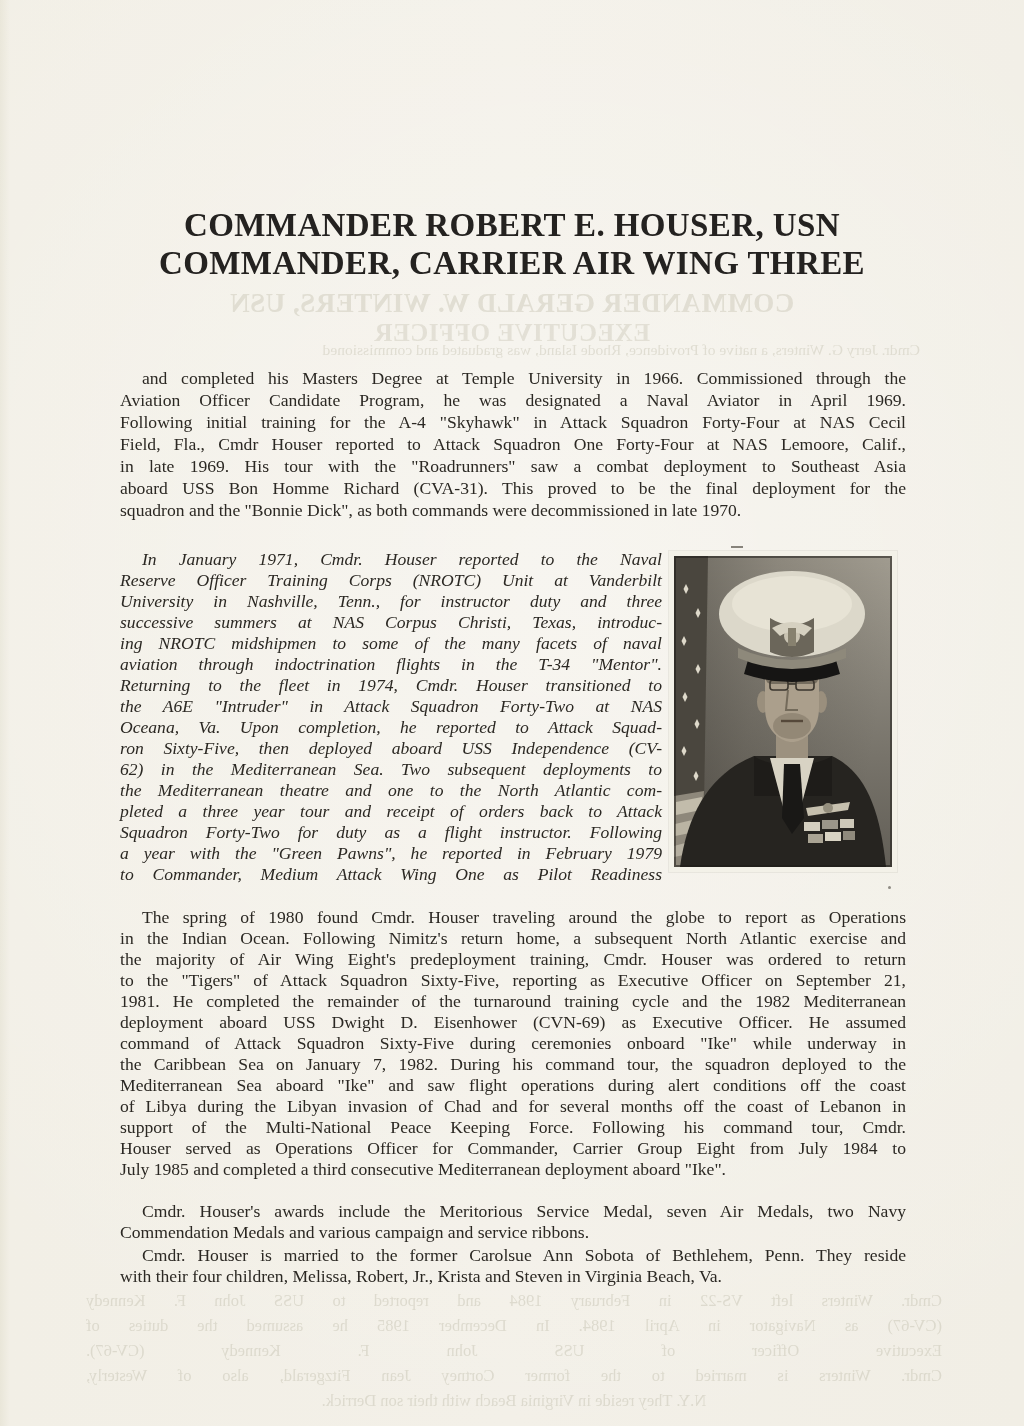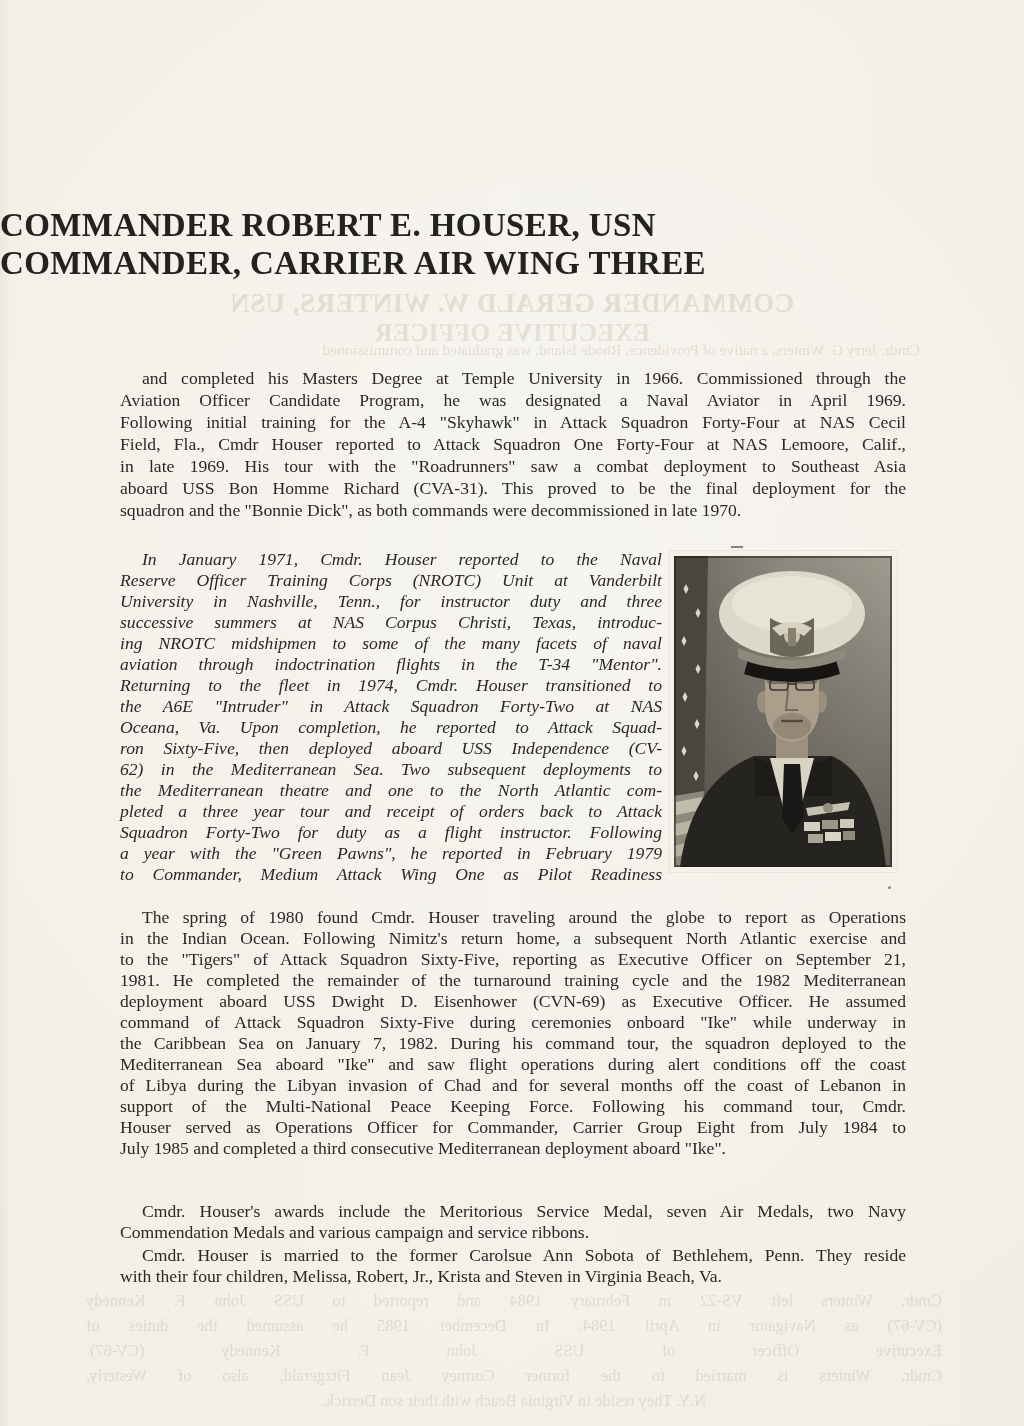--- a/index.html
+++ b/index.html
@@ -10,20 +10,21 @@
     margin:0 auto;
     background:
       radial-gradient(ellipse 120% 90% at 55% 40%, rgba(255,255,255,0.35), rgba(255,255,255,0) 70%),
       linear-gradient(90deg, #e9e6d9 0px, #f2efe6 10px, #f3f0e8 50%, #f1eee5 100%);
     font-family:"Liberation Serif","DejaVu Serif",serif;
     color:#2b2823;
     overflow:hidden;
   }
   .title {
     position:absolute; top:206px; left:0; width:100%;
+    text-align:center;
     font-weight:bold; font-size:33px; line-height:38px;
     letter-spacing:0.4px; color:#242220;
   }
   
   .ghost { position:absolute; transform:scaleX(-1); color:#cfccbd; pointer-events:none; }
   .ghost-title { top:288px; left:0; width:100%; text-align:center; font-weight:bold; }
   .ghost-title .gt1 { font-size:27px; line-height:30px; letter-spacing:0.5px; opacity:0.55; }
   .ghost-title .gt2 { font-size:25px; line-height:30px; letter-spacing:0.5px; opacity:0.5; }
   .ghost-para { top:341px; left:110px; width:810px; font-size:15.5px; opacity:0.55; text-align:justify; }
   .ghost-bottom { top:1288px; left:86px; width:856px; font-size:16.5px; line-height:25px; opacity:0.6; }
@@ -188,20 +189,21 @@
       <div class="ln">62) in the Mediterranean Sea. Two subsequent deployments to</div>
       <div class="ln">the Mediterranean theatre and one to the North Atlantic com-</div>
       <div class="ln">pleted a three year tour and receipt of orders back to Attack</div>
       <div class="ln">Squadron Forty-Two for duty as a flight instructor.  Following</div>
       <div class="ln">a year with the "Green Pawns", he reported in February 1979</div>
       <div class="ln">to Commander, Medium Attack Wing One as Pilot Readiness</div>
     </section>
   <section class="para p3 jtext">
       <div class="ln">The spring of 1980 found Cmdr. Houser traveling around the globe to report as Operations</div>
       <div class="ln">in the Indian Ocean.  Following Nimitz's return home, a subsequent North Atlantic exercise and</div>
+      <div class="ln">the majority of Air Wing Eight's predeployment training, Cmdr. Houser was ordered to return</div>
       <div class="ln">to the "Tigers" of Attack Squadron Sixty-Five, reporting as Executive Officer on September 21,</div>
       <div class="ln">1981.  He completed the remainder of the turnaround training cycle and the 1982 Mediterranean</div>
       <div class="ln">deployment aboard USS Dwight D. Eisenhower (CVN-69) as Executive Officer.  He assumed</div>
       <div class="ln">command of Attack Squadron Sixty-Five during ceremonies onboard "Ike" while underway in</div>
       <div class="ln">the Caribbean Sea on January 7, 1982. During his command tour, the squadron deployed to the</div>
       <div class="ln">Mediterranean Sea aboard "Ike" and saw flight operations during alert conditions off the coast</div>
       <div class="ln">of Libya during the Libyan invasion of Chad and for several months off the coast of Lebanon in</div>
       <div class="ln">support of the Multi-National Peace Keeping Force.  Following his command tour, Cmdr.</div>
       <div class="ln">Houser served as Operations Officer for Commander, Carrier Group Eight from July 1984 to</div>
       <div class="ln last">July 1985 and completed a third consecutive Mediterranean deployment aboard "Ike".</div>

